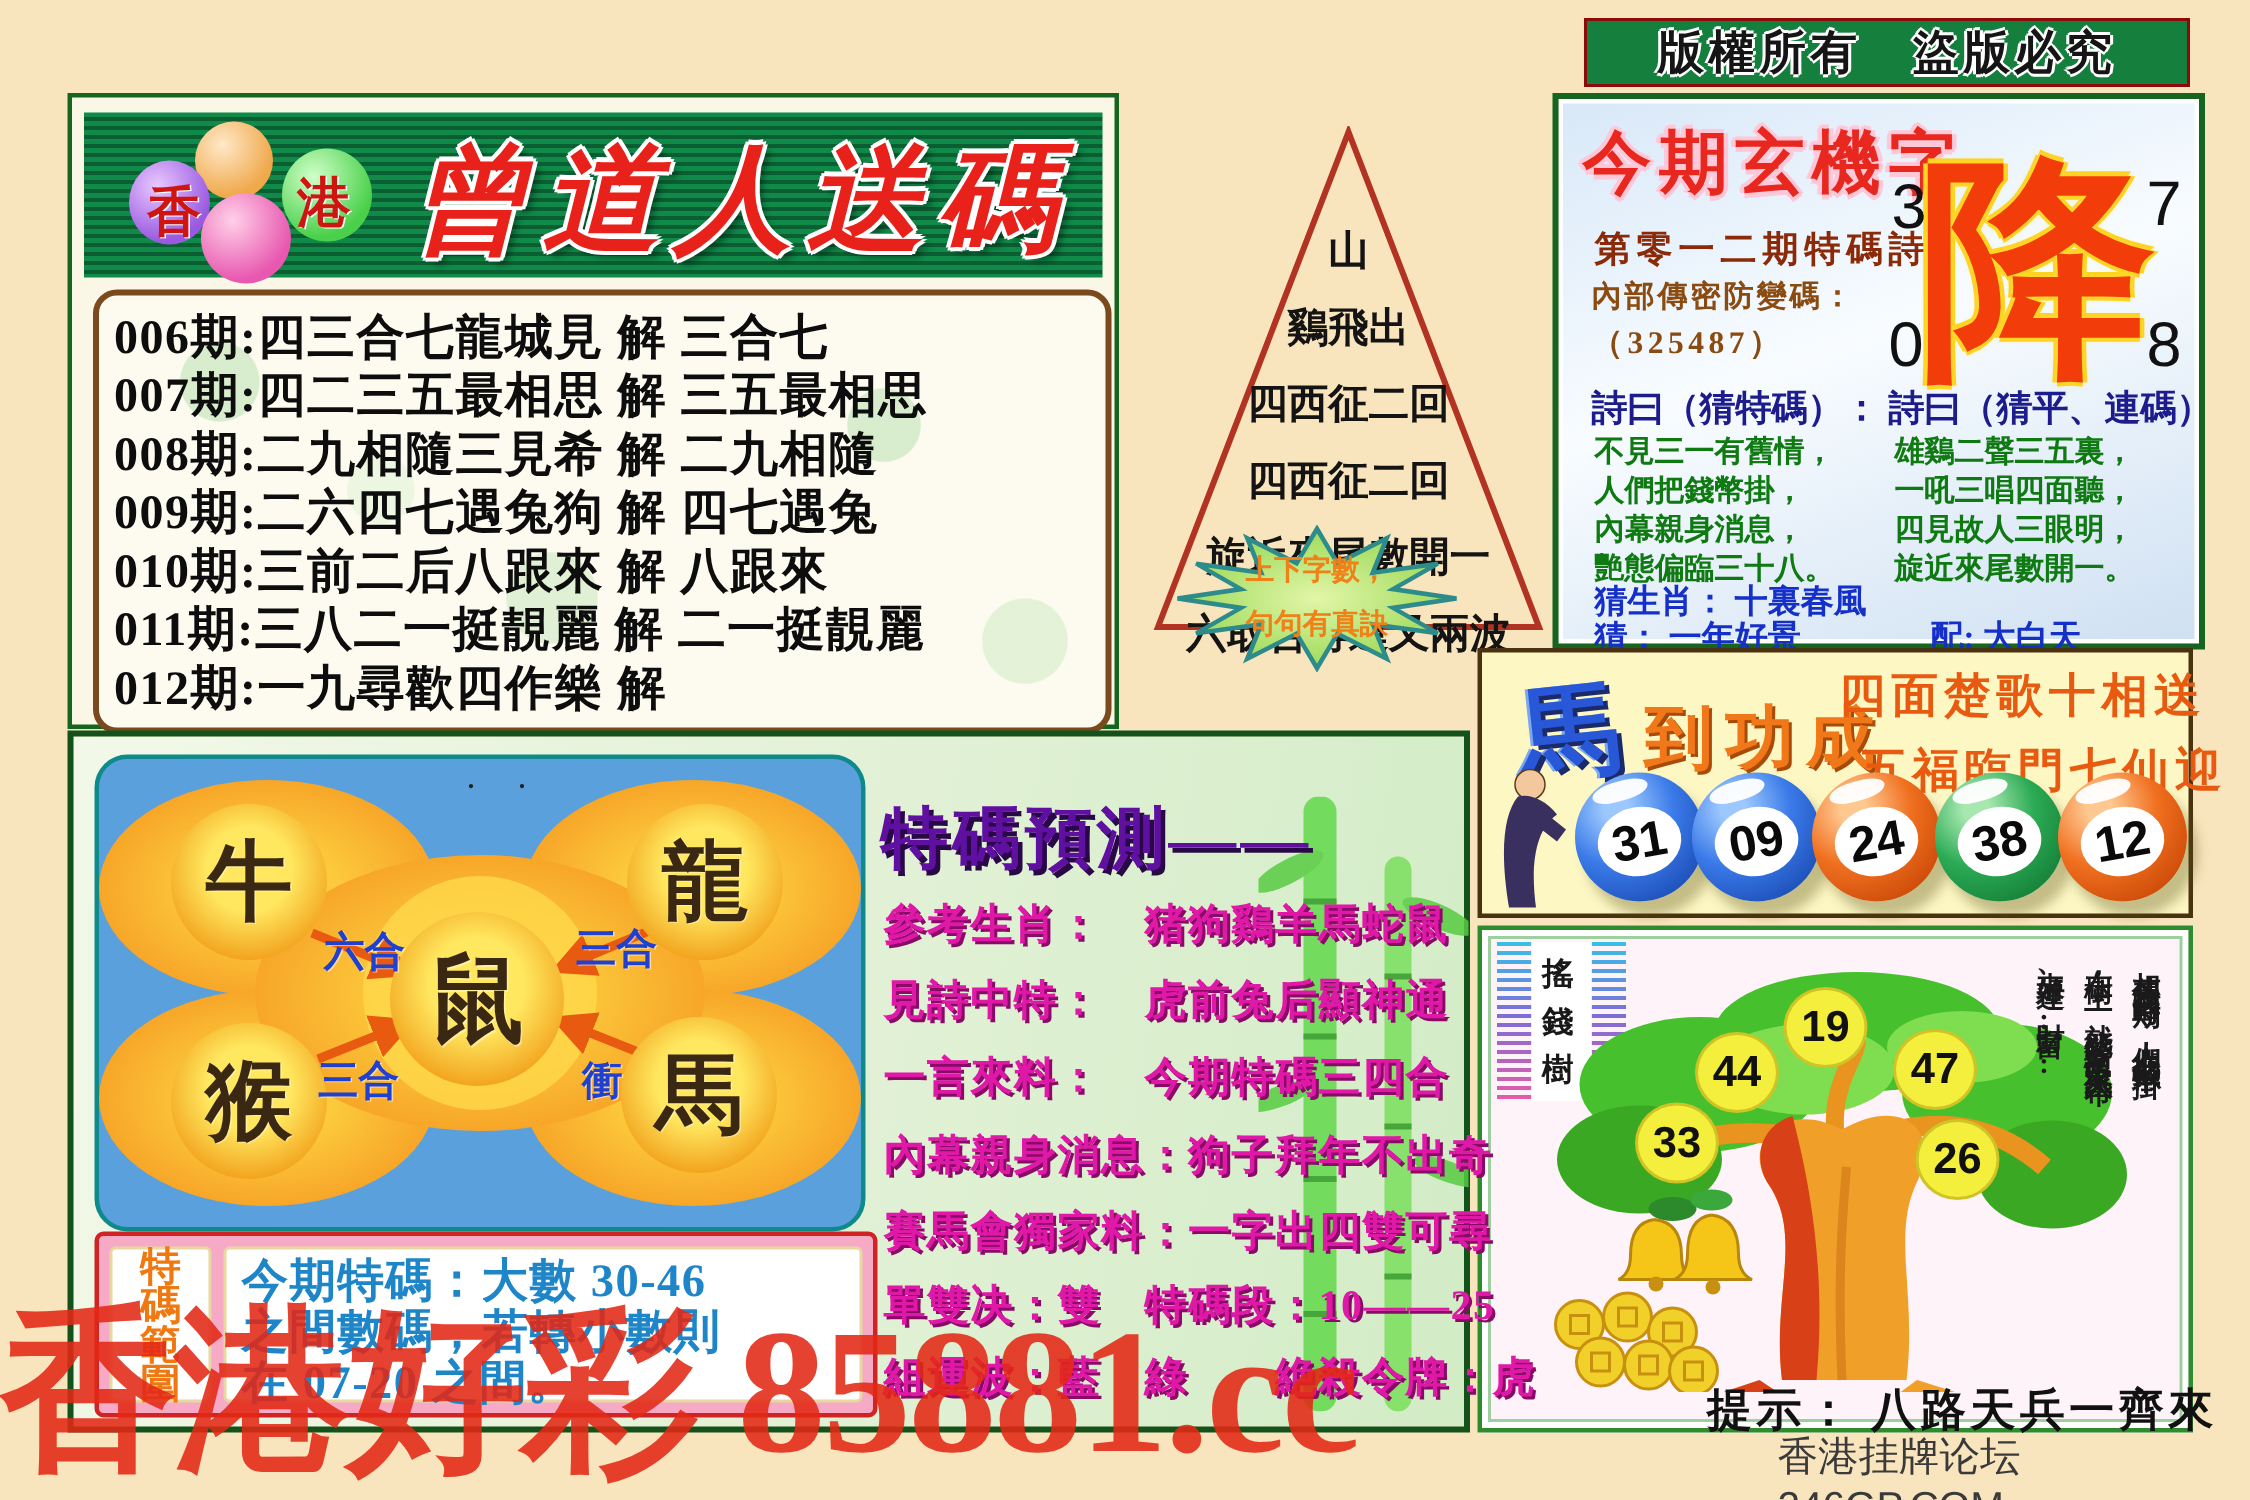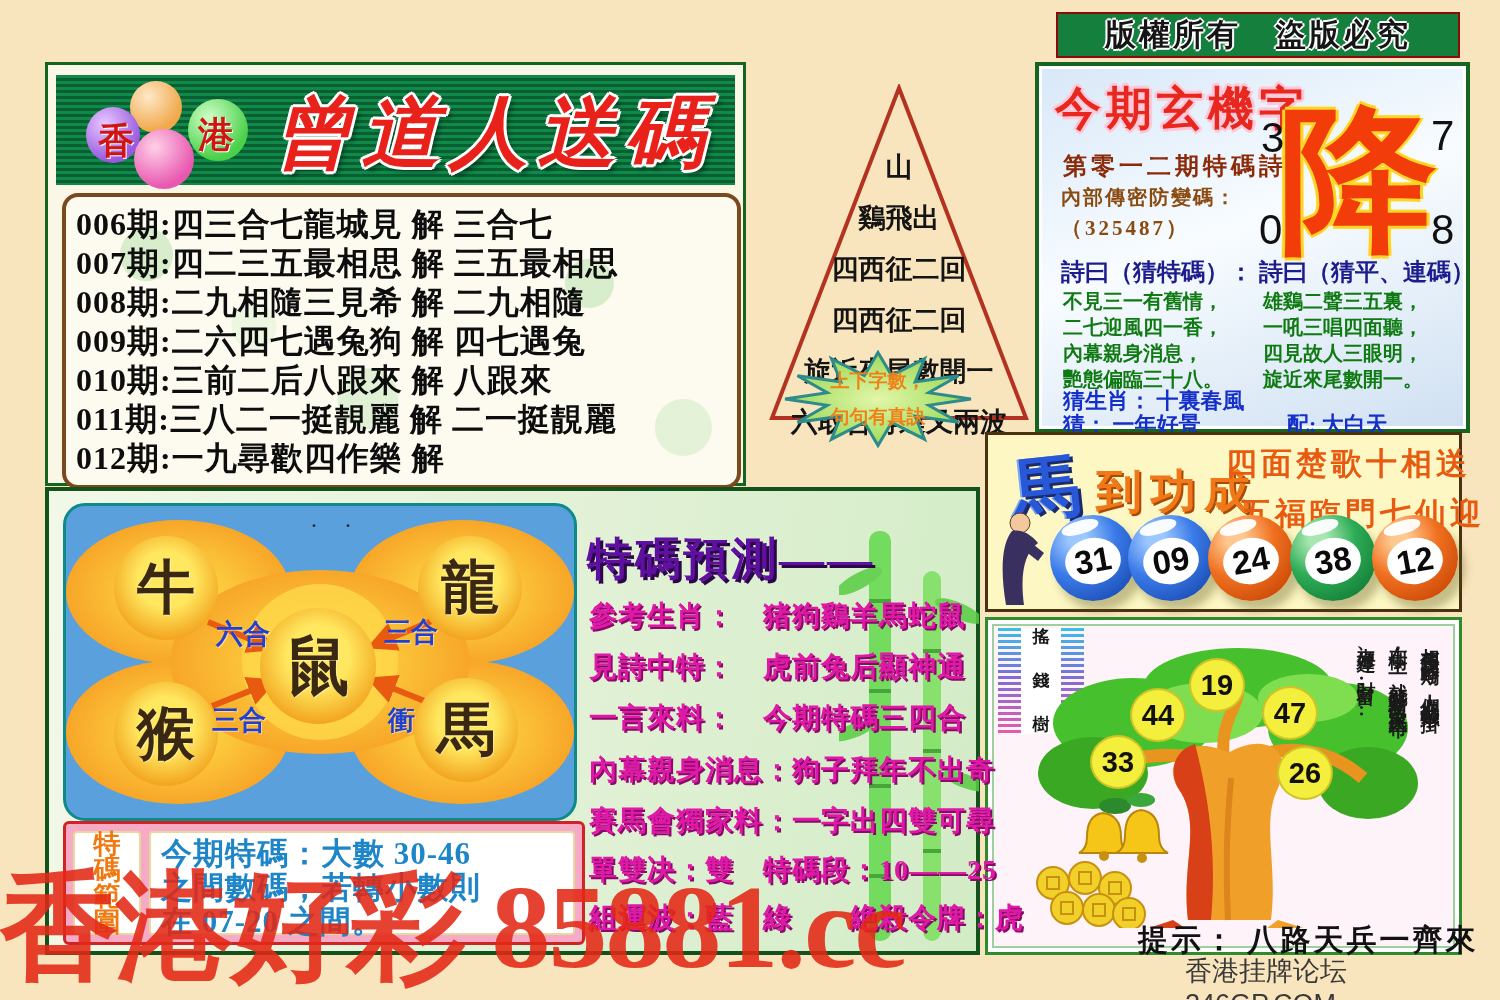--- a/index.html
+++ b/index.html
@@ -92,21 +92,21 @@
 
   
   .p-tree{left:985px;top:617px;width:477px;height:338px;border:3px solid #2e8b2e;background:#fdf3f9;
     box-shadow:inset 0 0 0 4px #fff,inset 0 0 0 6px #9ecf9e;box-sizing:border-box;}
   .treelabel{left:10px;top:8px;width:86px;height:106px;display:flex;}
   .stripebar{width:23px;height:100%;
     background:linear-gradient(180deg,#39c0e8 0%,#7a6fd8 45%,#e85ba8 100%);
     -webkit-mask-image:repeating-linear-gradient(180deg,#000 0 3px,transparent 3px 6px);
     mask-image:repeating-linear-gradient(180deg,#000 0 3px,transparent 3px 6px);}
   .treelabel-center{width:40px;height:100%;background:#fff;display:flex;align-items:center;justify-content:center;}
-  .treelabel-text{width:26px;font-size:17px;font-weight:bold;color:#181818;word-break:break-all;line-height:44px;text-align:center;}
+  .treelabel-text{width:26px;font-size:21px;font-weight:bold;color:#181818;word-break:break-all;line-height:32px;text-align:left;}
   .tree-svg{left:35px;top:18px;}
   .leafnum{position:absolute;width:52px;height:50px;border-radius:50%;background:#f4ee3c;border:2px solid #cfc326;
     display:flex;align-items:center;justify-content:center;font-size:29px;font-weight:bold;color:#111;
     font-family:"Liberation Sans",sans-serif;}
   .ln0{left:201px;top:38px;} .ln1{left:142px;top:68px;} .ln2{left:274px;top:66px;} .ln3{left:102px;top:115px;} .ln4{left:289px;top:126px;}
   .storycol{position:absolute;top:12px;writing-mode:vertical-rl;font-size:19px;font-weight:600;color:#1a1a1a;
     letter-spacing:4px;line-height:28px;}
   .sc0{left:428px;} .sc1{left:396px;} .sc2{left:364px;}
   .tree-hint{left:150px;top:300px;font-size:30px;font-weight:bold;color:#111;letter-spacing:3px;white-space:nowrap;}
 
@@ -213,21 +213,21 @@
     <div class="abs mystic-codelabel">內部傳密防變碼：</div>
     <div class="abs mystic-code">（325487）</div>
     <div class="abs bigchar">降</div>
     <div class="abs cnum cn3">3</div>
     <div class="abs cnum cn7">7</div>
     <div class="abs cnum cn0">0</div>
     <div class="abs cnum cn8">8</div>
     <div class="abs mystic-heading">詩曰（猜特碼）： 詩曰（猜平、連碼）</div>
     <div class="abs poemcol poeml">
       <div>不見三一有舊情，</div>
-      <div>二七迎風四一香，</div>
+      <div>人們把錢幣掛，</div>
       <div>內幕親身消息，</div>
       <div>艷態偏臨三十八。</div>
     </div>
     <div class="abs poemcol poemr">
       <div>雄鷄二聲三五裏，</div>
       <div>一吼三唱四面聽，</div>
       <div>四見故人三眼明，</div>
       <div>旋近來尾數開一。</div>
     </div>
     <div class="abs mystic-zodiac">猜生肖： 十裏春風</div>

